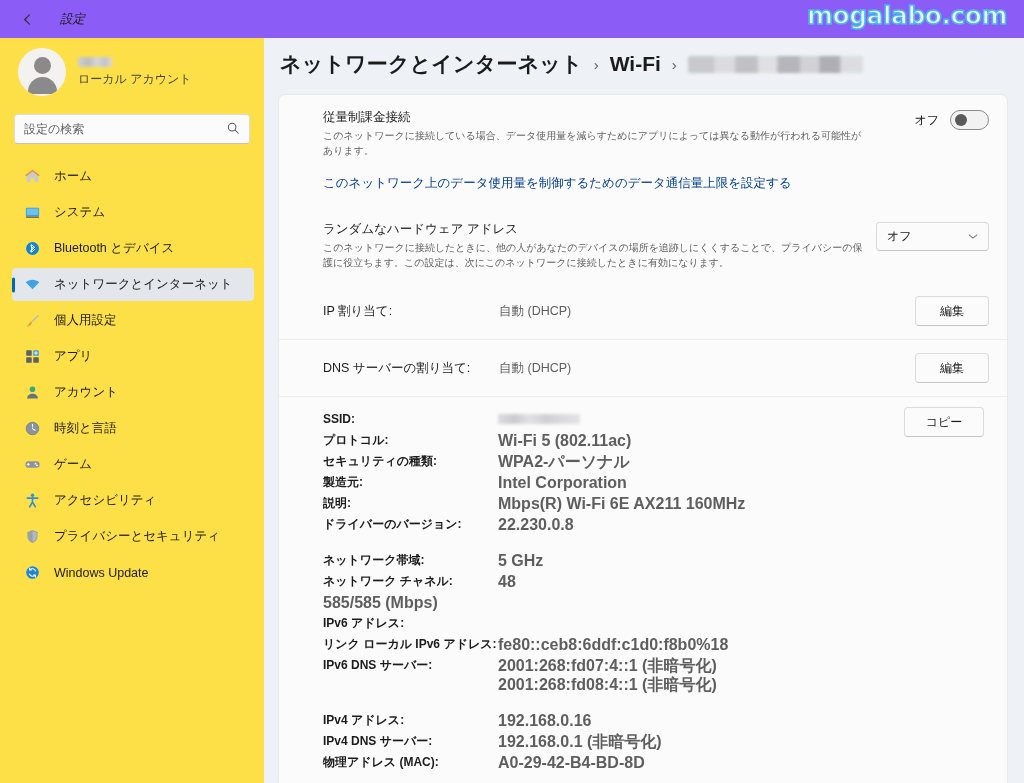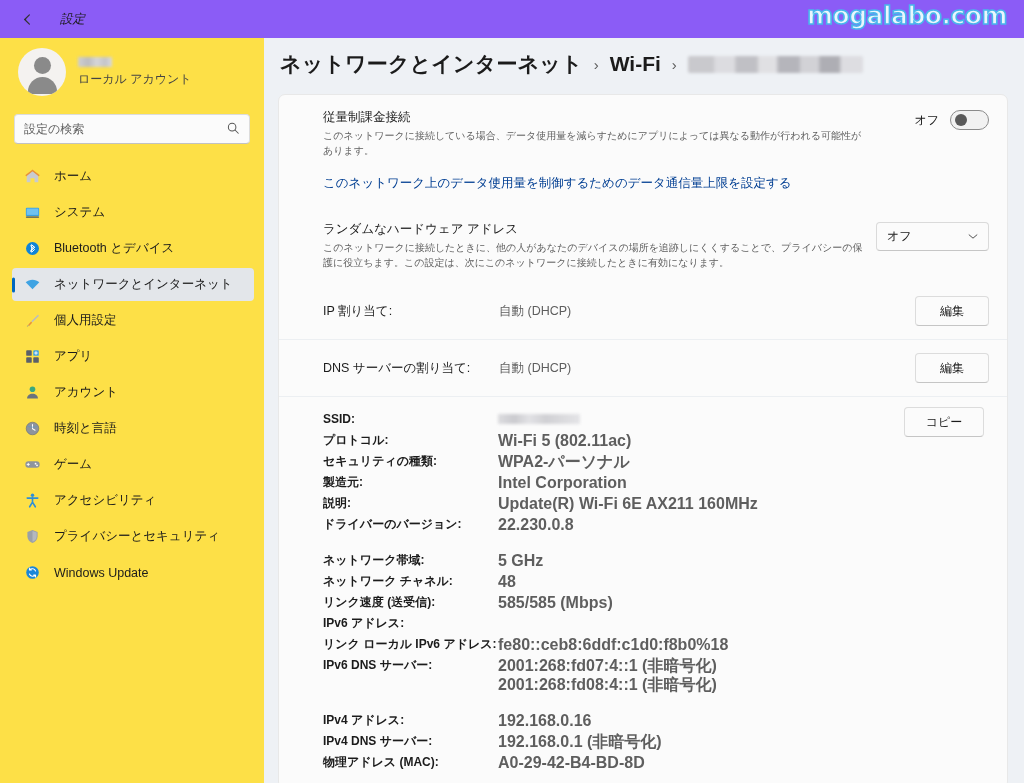--- a/index.html
+++ b/index.html
@@ -612,41 +612,40 @@
             <div class="detail-line">
               <div class="detail-label">セキュリティの種類:</div>
               <div class="detail-value">WPA2-パーソナル</div>
             </div>
             <div class="detail-line">
               <div class="detail-label">製造元:</div>
               <div class="detail-value">Intel Corporation</div>
             </div>
             <div class="detail-line">
               <div class="detail-label">説明:</div>
-              <div class="detail-value">Update(R) Wi-Fi 6E AX211 160MHz</div>
+              <div class="detail-value">Mbps(R) Wi-Fi 6E AX211 160MHz</div>
             </div>
             <div class="detail-line">
               <div class="detail-label">ドライバーのバージョン:</div>
               <div class="detail-value">22.230.0.8</div>
             </div>
           </div>
 
           <div class="detail-gap"></div>
 
           <div class="detail-table">
             <div class="detail-line">
               <div class="detail-label">ネットワーク帯域:</div>
               <div class="detail-value">5 GHz</div>
             </div>
             <div class="detail-line">
               <div class="detail-label">ネットワーク チャネル:</div>
               <div class="detail-value">48</div>
             </div>
             <div class="detail-line">
-              <div class="detail-label">リンク速度 (送受信):</div>
               <div class="detail-value">585/585 (Mbps)</div>
             </div>
             <div class="detail-line">
               <div class="detail-label">IPv6 アドレス:</div>
             </div>
             <div class="detail-line">
               <div class="detail-label">リンク ローカル IPv6 アドレス:</div>
               <div class="detail-value">fe80::ceb8:6ddf:c1d0:f8b0%18</div>
             </div>
             <div class="detail-line">

